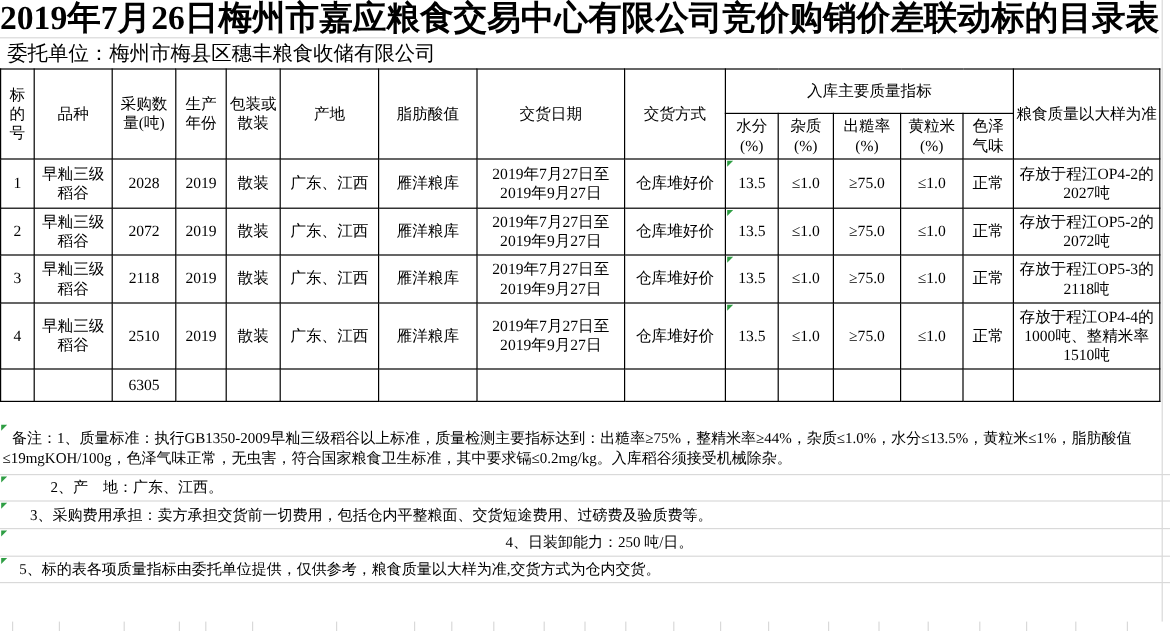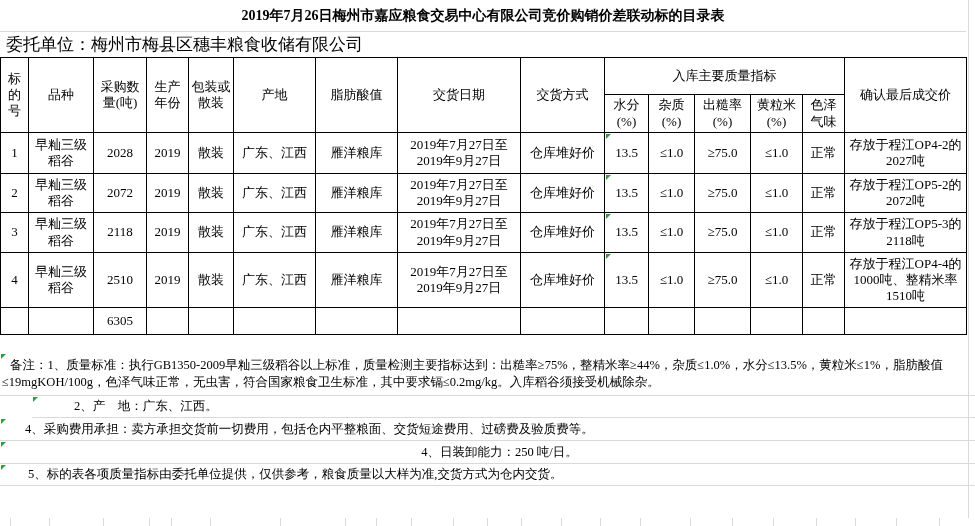--- a/index.html
+++ b/index.html
@@ -1,36 +1,36 @@
 <!DOCTYPE html>
 <html><head>
 <meta charset="utf-8">
 <style>
   html,body{margin:0;padding:0;background:#fff;}
   .page{position:relative;width:975px;height:526px;background:#ffffff;overflow:hidden;
         font-family:"Liberation Serif","DejaVu Serif",serif;color:#000;}
   .title{position:absolute;left:0;top:0;width:966px;height:31px;line-height:31px;
-         text-align:center;font-weight:bold;font-size:14px;border-bottom:1px solid #d9d9d9;}
+         text-align:center;font-weight:bold;font-size:28px;border-bottom:1px solid #d9d9d9;}
   .consignor{position:absolute;left:6px;top:32px;height:25px;line-height:25px;font-size:17px;}
   table.main{position:absolute;left:0;top:57px;border-collapse:collapse;table-layout:fixed;}
   table.main td{border:1px solid #000;text-align:center;vertical-align:middle;
         font-size:13px;line-height:1.25;padding:0 1px;word-break:break-all;
         white-space:pre-line;position:relative;}
   tr.h1{height:37px} tr.h2{height:38px}
   tr.r0{height:41px} tr.r1{height:39px} tr.r2{height:40px} tr.r3{height:55px} tr.rt{height:27px}
   .tri{position:absolute;left:1px;top:1px;width:0;height:0;
        border-top:5px solid #2f9e44;border-right:5px solid transparent;}
   .notes{position:absolute;left:0;top:353px;width:975px;font-size:12.5px;}
   .note{position:relative;box-sizing:border-box;border-bottom:1px solid #d9d9d9;
         padding-right:4px;overflow:hidden;}
   .n0{height:43px;line-height:17px;padding-top:4px;padding-left:2px;text-indent:8px;}
-  .n1{height:22px;line-height:21px;padding-left:2px;text-indent:40px;margin-left:32px;}
+  .n1{height:22px;line-height:21px;padding-left:2px;text-indent:40px;}
   .n2{height:23px;line-height:22px;padding-left:2px;text-indent:23px;}
   .n3{height:23px;line-height:22px;padding-left:2px;text-indent:26px;text-align:center;}
-  .n4{height:22px;line-height:21px;padding-left:14px;text-indent:14px;}
+  .n4{height:22px;line-height:21px;padding-left:2px;text-indent:14px;}
   .n5{height:50px;line-height:16px;padding-top:3px;padding-left:2px;text-indent:55px;}
   .vline{position:absolute;left:968px;top:0;width:1px;height:518px;background:#d9d9d9;}
   .tick{position:absolute;top:518px;width:1px;height:8px;background:#d9d9d9;}
 </style>
 </head>
 <body>
 
 <div class="page">
 
   <div class="title">2019年7月26日梅州市嘉应粮食交易中心有限公司竞价购销价差联动标的目录表</div>
@@ -63,21 +63,21 @@
 量(吨)</td>
       <td rowspan="2">生产
 年份</td>
       <td rowspan="2">包装或
 散装</td>
       <td rowspan="2">产地</td>
       <td rowspan="2">脂肪酸值</td>
       <td rowspan="2">交货日期</td>
       <td rowspan="2">交货方式</td>
       <td colspan="5">入库主要质量指标</td>
-      <td rowspan="2">确认最后成交价</td>
+      <td rowspan="2">粮食质量以大样为准</td>
     </tr>
     <tr class="h2">
       <td>水分
 (%)</td>
       <td>杂质
 (%)</td>
       <td>出糙率
 (%)</td>
       <td>黄粒米
 (%)</td>
@@ -186,21 +186,21 @@
       <td></td>
       <td></td>
       <td></td>
     </tr>
   </tbody>
     </table>
 
   <div class="notes">
     <div class="note n0"><i class="tri"></i><span>备注：1、质量标准：执行GB1350-2009早籼三级稻谷以上标准，质量检测主要指标达到：出糙率≥75%，整精米率≥44%，杂质≤1.0%，水分≤13.5%，黄粒米≤1%，脂肪酸值≤19mgKOH/100g，色泽气味正常，无虫害，符合国家粮食卫生标准，其中要求镉≤0.2mg/kg。入库稻谷须接受机械除杂。</span></div>
     <div class="note n1"><i class="tri"></i><span>2、产　地：广东、江西。</span></div>
-    <div class="note n2"><i class="tri"></i><span>4、采购费用承担：卖方承担交货前一切费用，包括仓内平整粮面、交货短途费用、过磅费及验质费等。</span></div>
+    <div class="note n2"><i class="tri"></i><span>3、采购费用承担：卖方承担交货前一切费用，包括仓内平整粮面、交货短途费用、过磅费及验质费等。</span></div>
     <div class="note n3"><i class="tri"></i><span>4、日装卸能力：250 吨/日。</span></div>
     <div class="note n4"><i class="tri"></i><span>5、标的表各项质量指标由委托单位提供，仅供参考，粮食质量以大样为准,交货方式为仓内交货。</span></div>
   </div>
 
   <div class="vline"></div>
 
   <div>
     <div class="tick" style="left:10px"></div>
       <div class="tick" style="left:49px"></div>
     <div class="tick" style="left:103px"></div>

